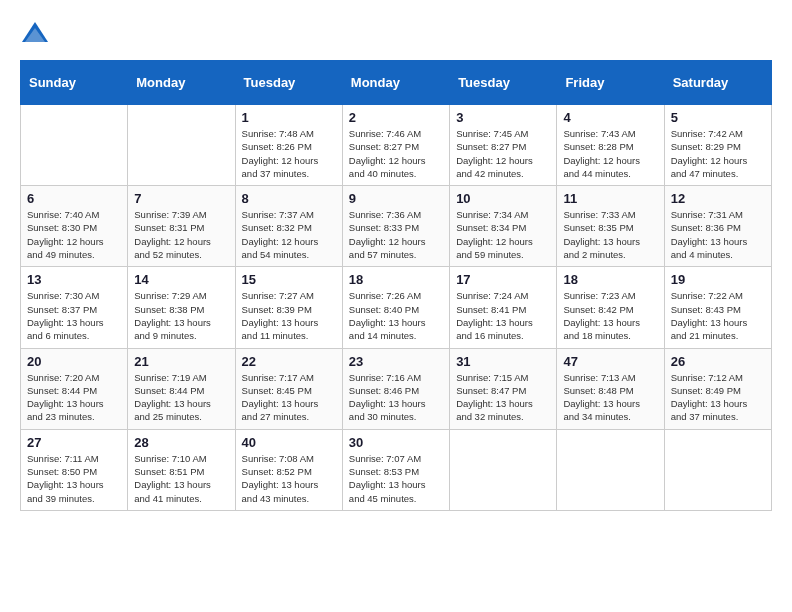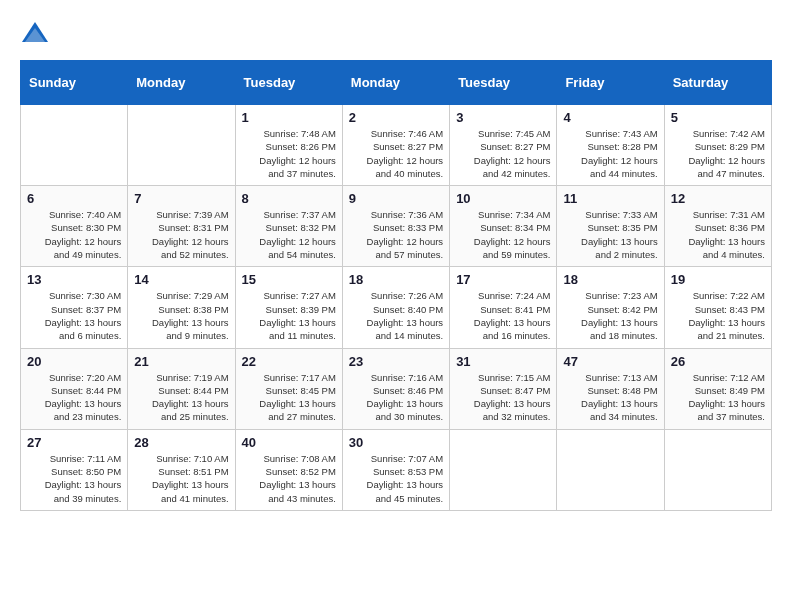--- a/index.html
+++ b/index.html
@@ -76,21 +76,20 @@
     .day-num {
       font-size: 13px;
       font-weight: bold;
       color: #1a1a2e;
       margin-bottom: 2px;
     }
     .day-info {
       font-size: 9.5px;
       color: #333;
       line-height: 1.4;
-      text-align: right;
     }
     .empty-cell {
       background: #f9f9f9;
     }
     tr:nth-child(even) td {
       background: #fafafa;
     }
     tr:nth-child(odd) td {
       background: #fff;
     }

